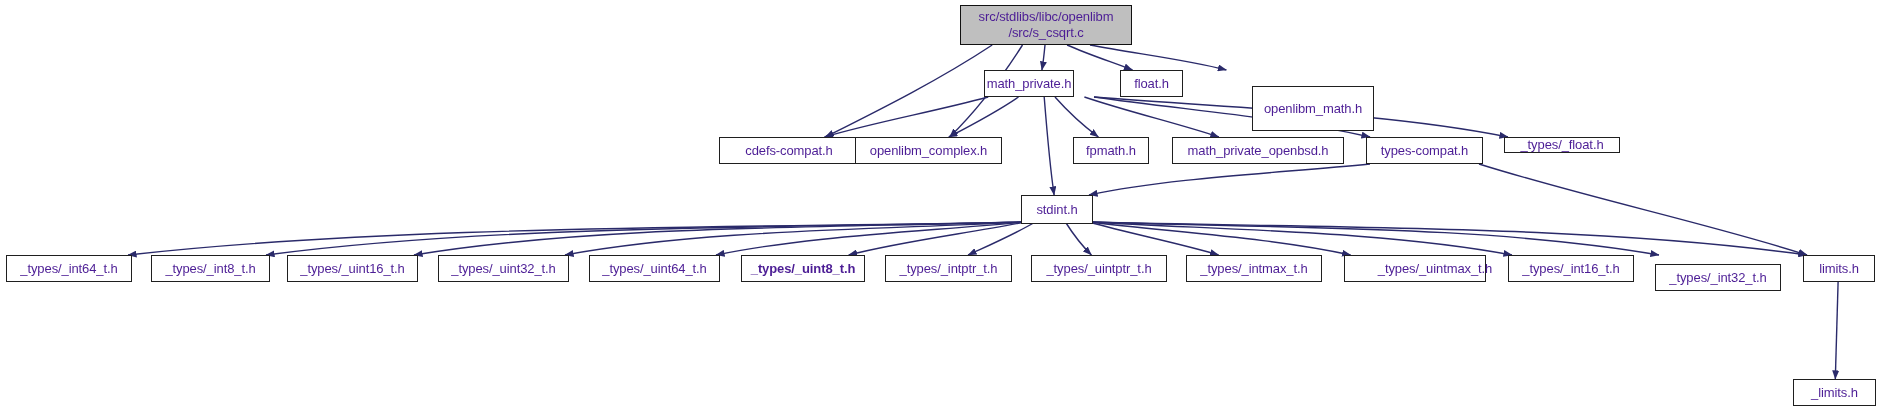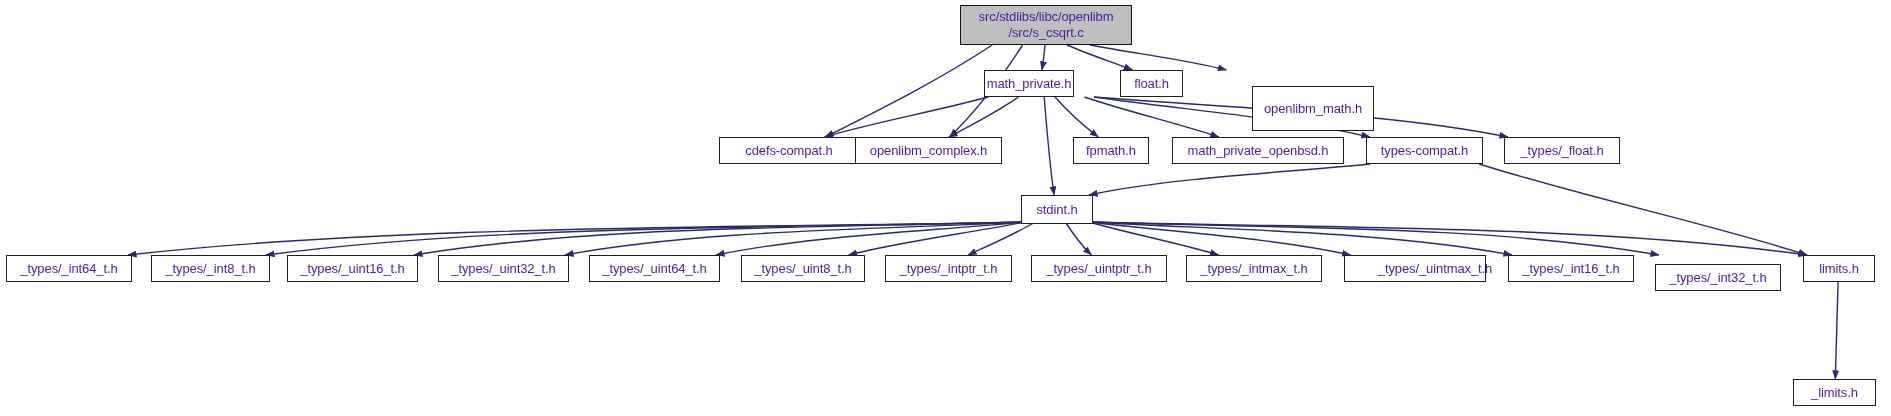--- a/index.html
+++ b/index.html
@@ -92,28 +92,28 @@
       <div class="node root" style="left: 960px; top: 5px; width: 172px; height: 40px;"><span>src/stdlibs/libc/openlibm
 /src/s_csqrt.c</span></div>
       <div class="node" style="left: 984px; top: 70px; width: 90px; height: 27px;"><span>math_private.h</span></div>
       <div class="node" style="left: 1120px; top: 70px; width: 63px; height: 27px;"><span>float.h</span></div>
       <div class="node" style="left: 1252px; top: 70px; width: 122px; height: 45px; margin-top: 16px;"><span>openlibm_math.h</span></div>
       <div class="node" style="left: 719px; top: 137px; width: 140px; height: 27px; justify-content: center;"><span>cdefs-compat.h</span></div>
       <div class="node" style="left: 855px; top: 137px; width: 147px; height: 27px;"><span>openlibm_complex.h</span></div>
       <div class="node" style="left: 1073px; top: 137px; width: 76px; height: 27px;"><span>fpmath.h</span></div>
       <div class="node" style="left: 1172px; top: 137px; width: 172px; height: 27px;"><span>math_private_openbsd.h</span></div>
       <div class="node" style="left: 1366px; top: 137px; width: 117px; height: 27px; justify-content: center;"><span>types-compat.h</span></div>
-      <div class="node" style="left: 1504px; top: 137px; width: 116px; height: 27px;"><span>_types/_float.h</span></div>
+      <div class="node" style="left: 1504px; top: 137px; width: 116px; height: 16px;"><span>_types/_float.h</span></div>
       <div class="node" style="left: 1021px; top: 195px; width: 72px; height: 29px;"><span>stdint.h</span></div>
       <div class="node" style="left: 6px; top: 255px; width: 126px; height: 27px;"><span>_types/_int64_t.h</span></div>
       <div class="node" style="left: 151px; top: 255px; width: 119px; height: 27px;"><span>_types/_int8_t.h</span></div>
       <div class="node" style="left: 287px; top: 255px; width: 131px; height: 27px;"><span>_types/_uint16_t.h</span></div>
       <div class="node" style="left: 438px; top: 255px; width: 131px; height: 27px;"><span>_types/_uint32_t.h</span></div>
       <div class="node" style="left: 589px; top: 255px; width: 131px; height: 27px;"><span>_types/_uint64_t.h</span></div>
-      <div class="node" style="left: 741px; top: 255px; width: 124px; height: 27px;"><span>_types/_uint8_t.h</span></div>
+      <div class="node" style="left: 741px; top: 255px; width: 124px; height: 27px; font-weight: bold;"><span>_types/_uint8_t.h</span></div>
       <div class="node" style="left: 885px; top: 255px; width: 127px; height: 27px;"><span>_types/_intptr_t.h</span></div>
       <div class="node" style="left: 1031px; top: 255px; width: 136px; height: 27px;"><span>_types/_uintptr_t.h</span></div>
       <div class="node" style="left: 1186px; top: 255px; width: 136px; height: 27px;"><span>_types/_intmax_t.h</span></div>
       <div class="node" style="left: 1344px; top: 255px; width: 142px; height: 27px; padding-left: 40px;"><span>_types/_uintmax_t.h</span></div>
       <div class="node" style="left: 1508px; top: 255px; width: 126px; height: 27px;"><span>_types/_int16_t.h</span></div>
       <div class="node" style="left: 1655px; top: 255px; width: 126px; height: 27px; margin-top: 9px;"><span>_types/_int32_t.h</span></div>
       <div class="node" style="left: 1803px; top: 255px; width: 72px; height: 27px;"><span>limits.h</span></div>
       <div class="node" style="left: 1793px; top: 379px; width: 83px; height: 27px;"><span>_limits.h</span></div>
     </div>
 </div>

